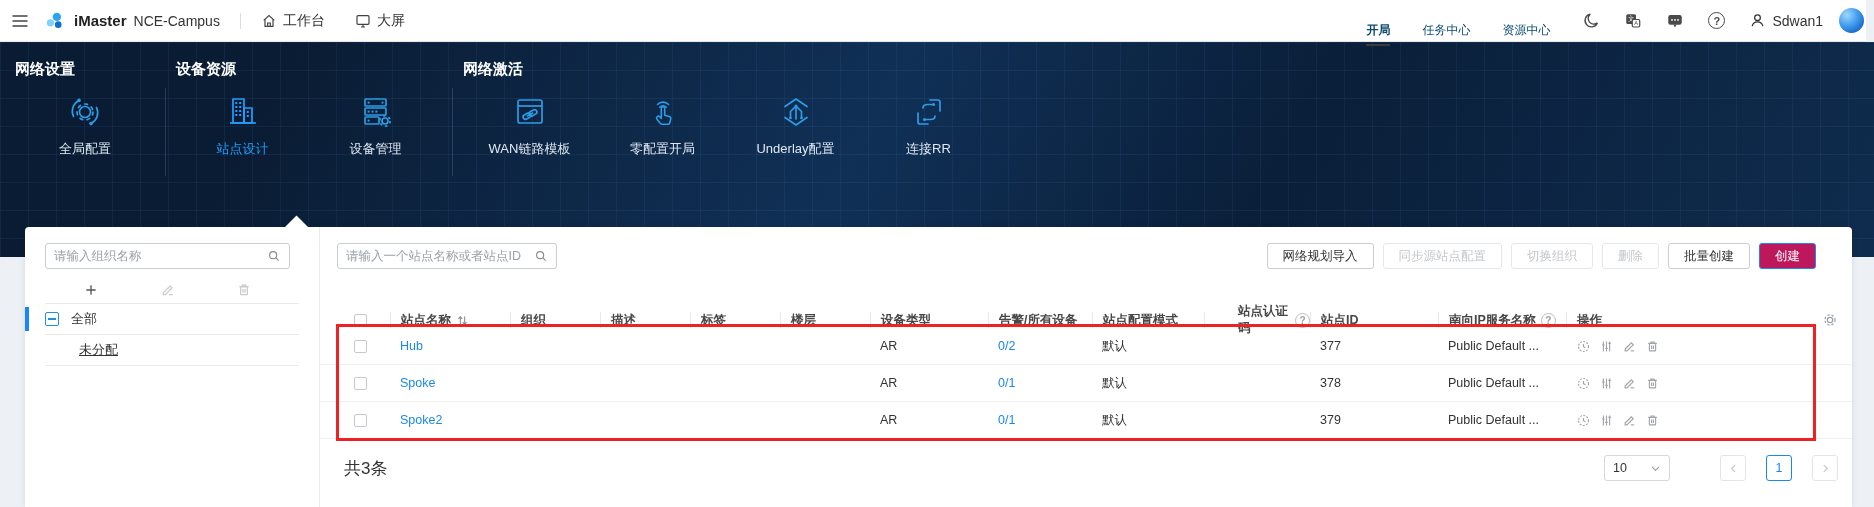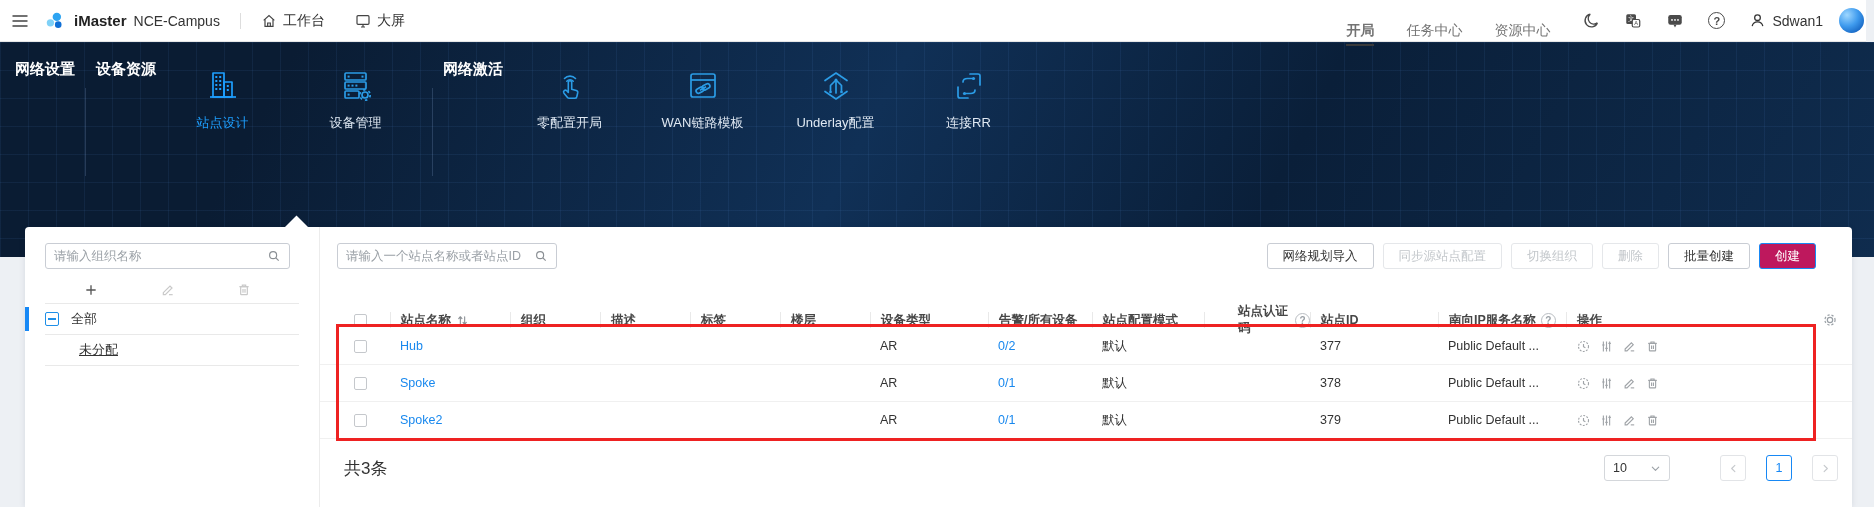--- a/index.html
+++ b/index.html
@@ -19,40 +19,40 @@
     display:flex; align-items:center; padding:0 2px 0 10px; z-index:20;
   }
   .hamburger { width:20px; height:20px; color:#444; cursor:pointer; margin-right:14px; }
   .logo { width:22px; height:22px; margin-right:8px; }
   .product { font-size:15px; font-weight:bold; color:#222; }
   .suite { font-size:14px; color:#333; margin-left:7px; }
   .tb-sep { width:1px; height:16px; background:#ddd; margin:0 20px; }
   .tb-item { display:flex; align-items:center; gap:6px; font-size:14px; color:#333; margin-right:30px; cursor:pointer; }
   .tb-item svg { width:16px; height:16px; color:#444; }
   .tb-right { margin-left:auto; display:flex; align-items:center; height:100%; }
-  .toplink { position:relative; height:100%; display:flex; align-items:center; font-size:14px; color:#737373; margin-right:32px; cursor:pointer;margin-top:20px; }
+  .toplink { position:relative; height:100%; display:flex; align-items:center; font-size:12px; color:#0c4a6e; margin-right:32px; cursor:pointer;margin-top:20px; }
   .toplink.active { font-weight:bold; }
   .toplink.active::after { content:""; position:absolute; left:0; right:0; bottom:5px; height:2px; background:#3a3a3a; }
   .tb-icon { width:18px; height:18px; color:#4a4a4a; margin-right:24px; cursor:pointer; flex:none; }
   .help-circle { width:17px; height:17px; border:1.5px solid #4a4a4a; border-radius:50%;
     display:flex; align-items:center; justify-content:center; font-size:11px; font-weight:bold; color:#4a4a4a; margin-right:24px; cursor:pointer; }
   .user { display:flex; align-items:center; gap:6px; font-size:14px; color:#333; cursor:pointer; }
   .globe { width:25px; height:25px; border-radius:50%; margin-left:16px; flex:none; cursor:pointer;
     background:radial-gradient(circle at 32% 28%, #9ed7ff, #3f9bee 45%, #1767c4 80%); }
 
   
   .hero {
     position:absolute; top:42px; left:0; width:100%; height:215px;
     background:
       linear-gradient(rgba(90,150,230,.09) 1px, transparent 1px) 0 0/28px 28px,
       linear-gradient(90deg, rgba(90,150,230,.09) 1px, transparent 1px) 0 0/28px 28px,
       linear-gradient(118deg,#0a1c33 15%,#103056 46%,#0a1f39 68%,#0f2c4e 100%);
   }
   .hero-groups { display:flex; padding:18px 0 0 15px; }
-  .nav-group { display:flex; flex-direction:row; }
+  .nav-group { display:flex; flex-direction:column; }
   .nav-group-title { color:#fff; font-size:15px; font-weight:bold; height:18px; margin-bottom:8px; }
   .nav-items { display:flex; }
   .nav-item { width:133px; text-align:center; cursor:pointer; }
   .nav-item.w140 { width:140px; }
   .nav-icon { height:44px; display:flex; align-items:flex-end; justify-content:center; color:#2b9ce6; }
   .nav-icon svg { width:36px; height:36px; }
   .nav-label { margin-top:10px; font-size:13px; color:#dfe8f2; }
   .nav-item.active .nav-label, .nav-item.active .nav-icon { color:#1e9fff; }
   .nav-sep { width:1px; height:88px; background:rgba(170,205,255,.18); margin:28px 10px 0 10px; }
 
@@ -212,20 +212,35 @@
     </span>
     <span class="globe"></span>
   </div>
 </div>
 
 <div class="hero">
   <div class="hero-groups">
 
     <div class="nav-group">
       <div class="nav-group-title">网络设置</div>
+      <div class="nav-items">
+        <div class="nav-item w140">
+          <div class="nav-icon">
+              <svg viewBox="0 0 36 36" fill="none" stroke="currentColor" stroke-width="1.7" stroke-linecap="round">
+            <circle cx="18" cy="18" r="5.5"></circle>
+                <circle cx="18" cy="18" r="8" stroke-dasharray="3 4.4"></circle>
+            <path d="M29.5 13.5A12.2 12.2 0 0 1 24 29.6"></path>
+                <path d="M6.5 22.5A12.2 12.2 0 0 1 12 6.4"></path>
+            <circle cx="24" cy="29.6" r="1.8" fill="currentColor" stroke="none"></circle>
+                <circle cx="12" cy="6.4" r="1.8" fill="currentColor" stroke="none"></circle>
+          </svg>
+            </div>
+          <div class="nav-label">全局配置</div>
+        </div>
+      </div>
     </div>
 
     <div class="nav-sep"></div>
 
     <div class="nav-group">
       <div class="nav-group-title">设备资源</div>
       <div class="nav-items">
         <div class="nav-item active">
           <div class="nav-icon">
               <svg viewBox="0 0 36 36" fill="none" stroke="currentColor" stroke-width="1.7" stroke-linejoin="round">
@@ -271,41 +286,41 @@
       </div>
     </div>
 
     <div class="nav-sep"></div>
 
     <div class="nav-group">
       <div class="nav-group-title">网络激活</div>
       <div class="nav-items">
         <div class="nav-item">
           <div class="nav-icon">
-              <svg viewBox="0 0 36 36" fill="none" stroke="currentColor" stroke-width="1.6" stroke-linecap="round" stroke-linejoin="round">
-            <path d="M12.5 10.5a7.5 7.5 0 0 1 11 0"></path>
-                <path d="M14.8 13.2a4.3 4.3 0 0 1 6.4 0"></path>
-            <path d="M16.3 14.5c0-1 .8-1.8 1.7-1.8s1.7.8 1.7 1.8v6.7l4.6 1.4c1 .3 1.6 1.3 1.4 2.3l-.9 3.8c-.2.9-1 1.6-2 1.6h-5.6c-.6 0-1.3-.3-1.7-.8l-3.5-4.3c-.6-.8-.5-1.9.2-2.5s1.8-.6 2.5.1l1.6 1.6z"></path>
-          </svg>
-            </div>
-          <div class="nav-label">零配置开局</div>
-        </div>
-        <div class="nav-item">
-          <div class="nav-icon">
               <svg viewBox="0 0 36 36" fill="none" stroke="currentColor" stroke-width="1.7" stroke-linejoin="round">
             <rect x="6" y="6" width="24" height="23" rx="2"></rect>
                 <path d="M6 12h24"></path>
             <g transform="rotate(-28 18 20.5)">
                   <rect x="10.5" y="18.2" width="8" height="4.6" rx="2.3"></rect>
                   <rect x="17.5" y="18.2" width="8" height="4.6" rx="2.3"></rect>
                   <path d="M14.5 20.5h7"></path>
                 </g>
           </svg>
             </div>
           <div class="nav-label">WAN链路模板</div>
+        </div>
+        <div class="nav-item">
+          <div class="nav-icon">
+              <svg viewBox="0 0 36 36" fill="none" stroke="currentColor" stroke-width="1.6" stroke-linecap="round" stroke-linejoin="round">
+            <path d="M12.5 10.5a7.5 7.5 0 0 1 11 0"></path>
+                <path d="M14.8 13.2a4.3 4.3 0 0 1 6.4 0"></path>
+            <path d="M16.3 14.5c0-1 .8-1.8 1.7-1.8s1.7.8 1.7 1.8v6.7l4.6 1.4c1 .3 1.6 1.3 1.4 2.3l-.9 3.8c-.2.9-1 1.6-2 1.6h-5.6c-.6 0-1.3-.3-1.7-.8l-3.5-4.3c-.6-.8-.5-1.9.2-2.5s1.8-.6 2.5.1l1.6 1.6z"></path>
+          </svg>
+            </div>
+          <div class="nav-label">零配置开局</div>
         </div>
         <div class="nav-item">
           <div class="nav-icon">
               <svg viewBox="0 0 36 36" fill="none" stroke="currentColor" stroke-width="1.7" stroke-linecap="round" stroke-linejoin="round">
             <path d="M7 12.5L18 5l11 7.5"></path>
                 <path d="M7 23.5L18 31l11-7.5"></path>
             <path d="M18 25V12"></path>
                 <path d="M12.5 24v-6.5L18 12"></path>
                 <path d="M23.5 24v-6.5L18 12"></path>
             <circle cx="18" cy="12" r="1.5" fill="currentColor" stroke="none"></circle>

